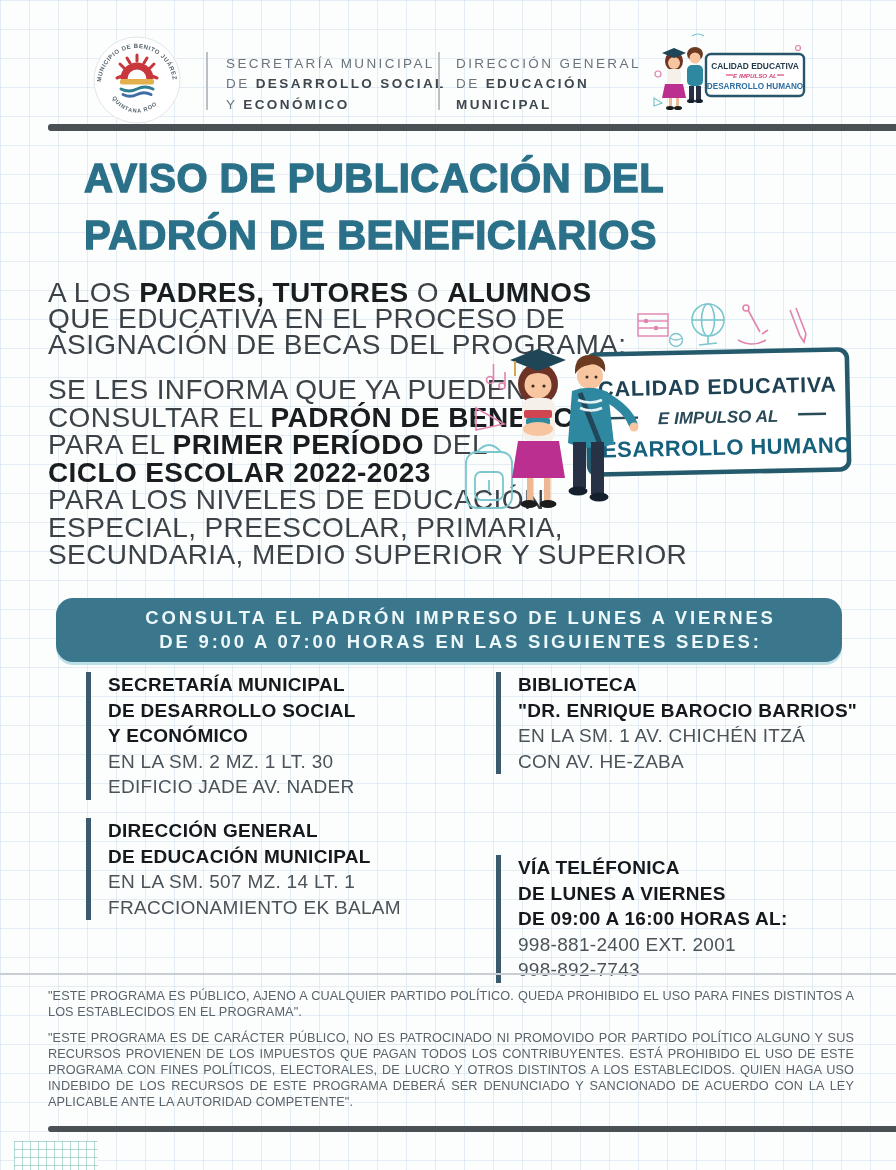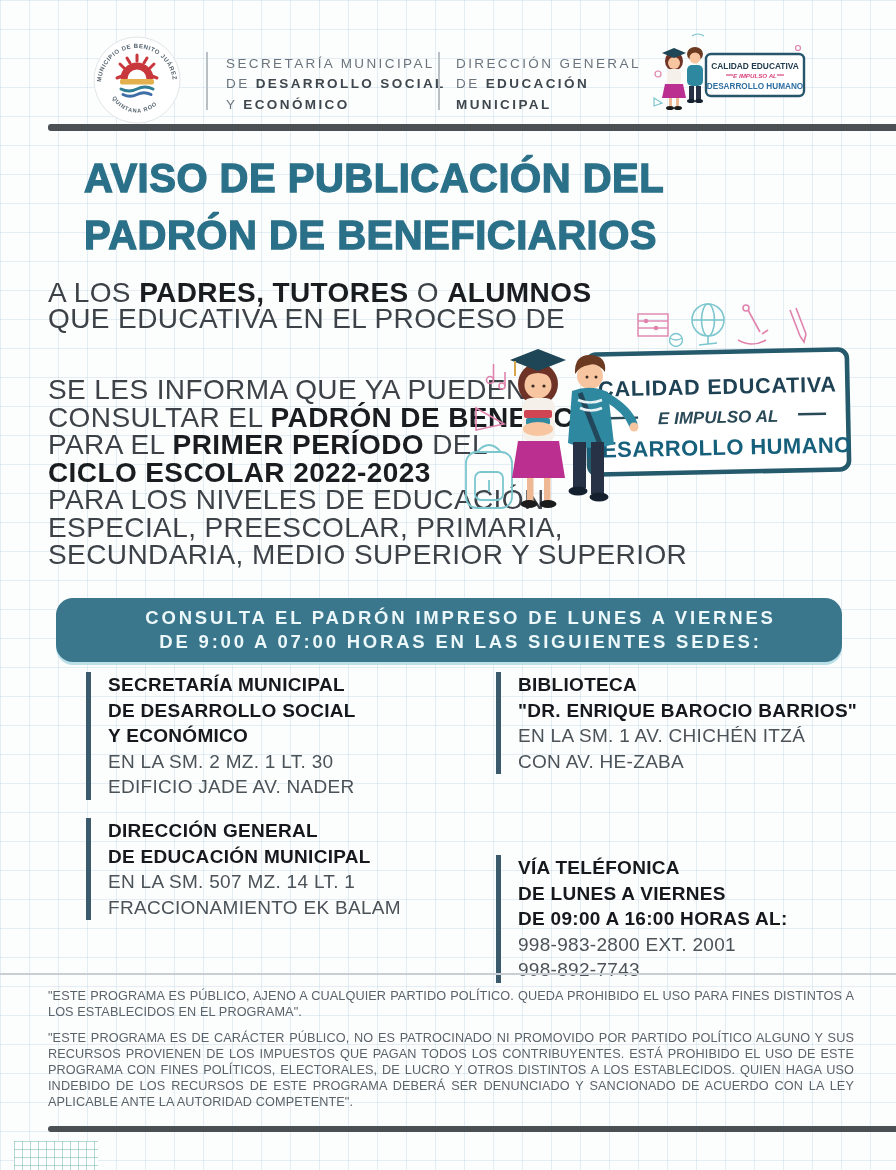--- a/index.html
+++ b/index.html
@@ -138,20 +138,21 @@
   <div class="abs rule-dark" style="left:48px;top:124px;width:848px;height:7px"></div>
 
   <div class="abs title" style="left:84px;top:150px">
     <div>AVISO DE PUBLICACIÓN DEL</div>
     <div>PADRÓN DE BENEFICIARIOS</div>
   </div>
 
   <div class="abs para intro" style="left:48px;top:280px">
     <div><span>A LOS </span><b>PADRES, TUTORES</b><span> O </span><b>ALUMNOS</b></div>
     <div>QUE EDUCATIVA EN EL PROCESO DE</div>
+    <div>ASIGNACIÓN DE BECAS DEL PROGRAMA:</div>
   </div>
 
   <div class="abs para main-body" style="left:48px;top:376px">
     <div>SE LES INFORMA QUE YA PUEDEN</div>
     <div><span>CONSULTAR EL </span><b>PADRÓN DE BENEFICIARIOS</b></div>
     <div><span>PARA EL </span><b>PRIMER PERÍODO</b><span> DEL</span></div>
     <div><b>CICLO ESCOLAR 2022-2023</b></div>
     <div>PARA LOS NIVELES DE EDUCACIÓN</div>
     <div>ESPECIAL, PREESCOLAR, PRIMARIA,</div>
     <div>SECUNDARIA, MEDIO SUPERIOR Y SUPERIOR</div>
@@ -285,21 +286,21 @@
       <div class="r">FRACCIONAMIENTO EK BALAM</div>
     </div>
   </div>
 
   <div class="abs sede" style="left:496px;top:855px">
     <div class="sede-bar"></div>
     <div class="sede-text">
       <div class="b">VÍA TELÉFONICA</div>
       <div class="b">DE LUNES A VIERNES</div>
       <div class="b">DE 09:00 A 16:00 HORAS AL:</div>
-      <div class="r">998-983-2800 EXT. 2001</div>
+      <div class="r">998-881-2400 EXT. 2001</div>
       <div class="r">998-892-7743</div>
     </div>
   </div>
 
   <div class="abs rule-light" style="left:0;top:973px;width:896px;height:2px"></div>
 
   <div class="abs legal" style="left:48px;top:988px">"ESTE PROGRAMA ES PÚBLICO, AJENO A CUALQUIER PARTIDO POLÍTICO. QUEDA PROHIBIDO EL USO PARA FINES DISTINTOS A LOS ESTABLECIDOS EN EL PROGRAMA".</div>
   <div class="abs legal" style="left:48px;top:1030px">"ESTE PROGRAMA ES DE CARÁCTER PÚBLICO, NO ES PATROCINADO NI PROMOVIDO POR PARTIDO POLÍTICO ALGUNO Y SUS RECURSOS PROVIENEN DE LOS IMPUESTOS QUE PAGAN TODOS LOS CONTRIBUYENTES. ESTÁ PROHIBIDO EL USO DE ESTE PROGRAMA CON FINES POLÍTICOS, ELECTORALES, DE LUCRO Y OTROS DISTINTOS A LOS ESTABLECIDOS. QUIEN HAGA USO INDEBIDO DE LOS RECURSOS DE ESTE PROGRAMA DEBERÁ SER DENUNCIADO Y SANCIONADO DE ACUERDO CON LA LEY APLICABLE ANTE LA AUTORIDAD COMPETENTE".</div>
 
   <div class="abs rule-dark" style="left:48px;top:1126px;width:848px;height:6px"></div>

